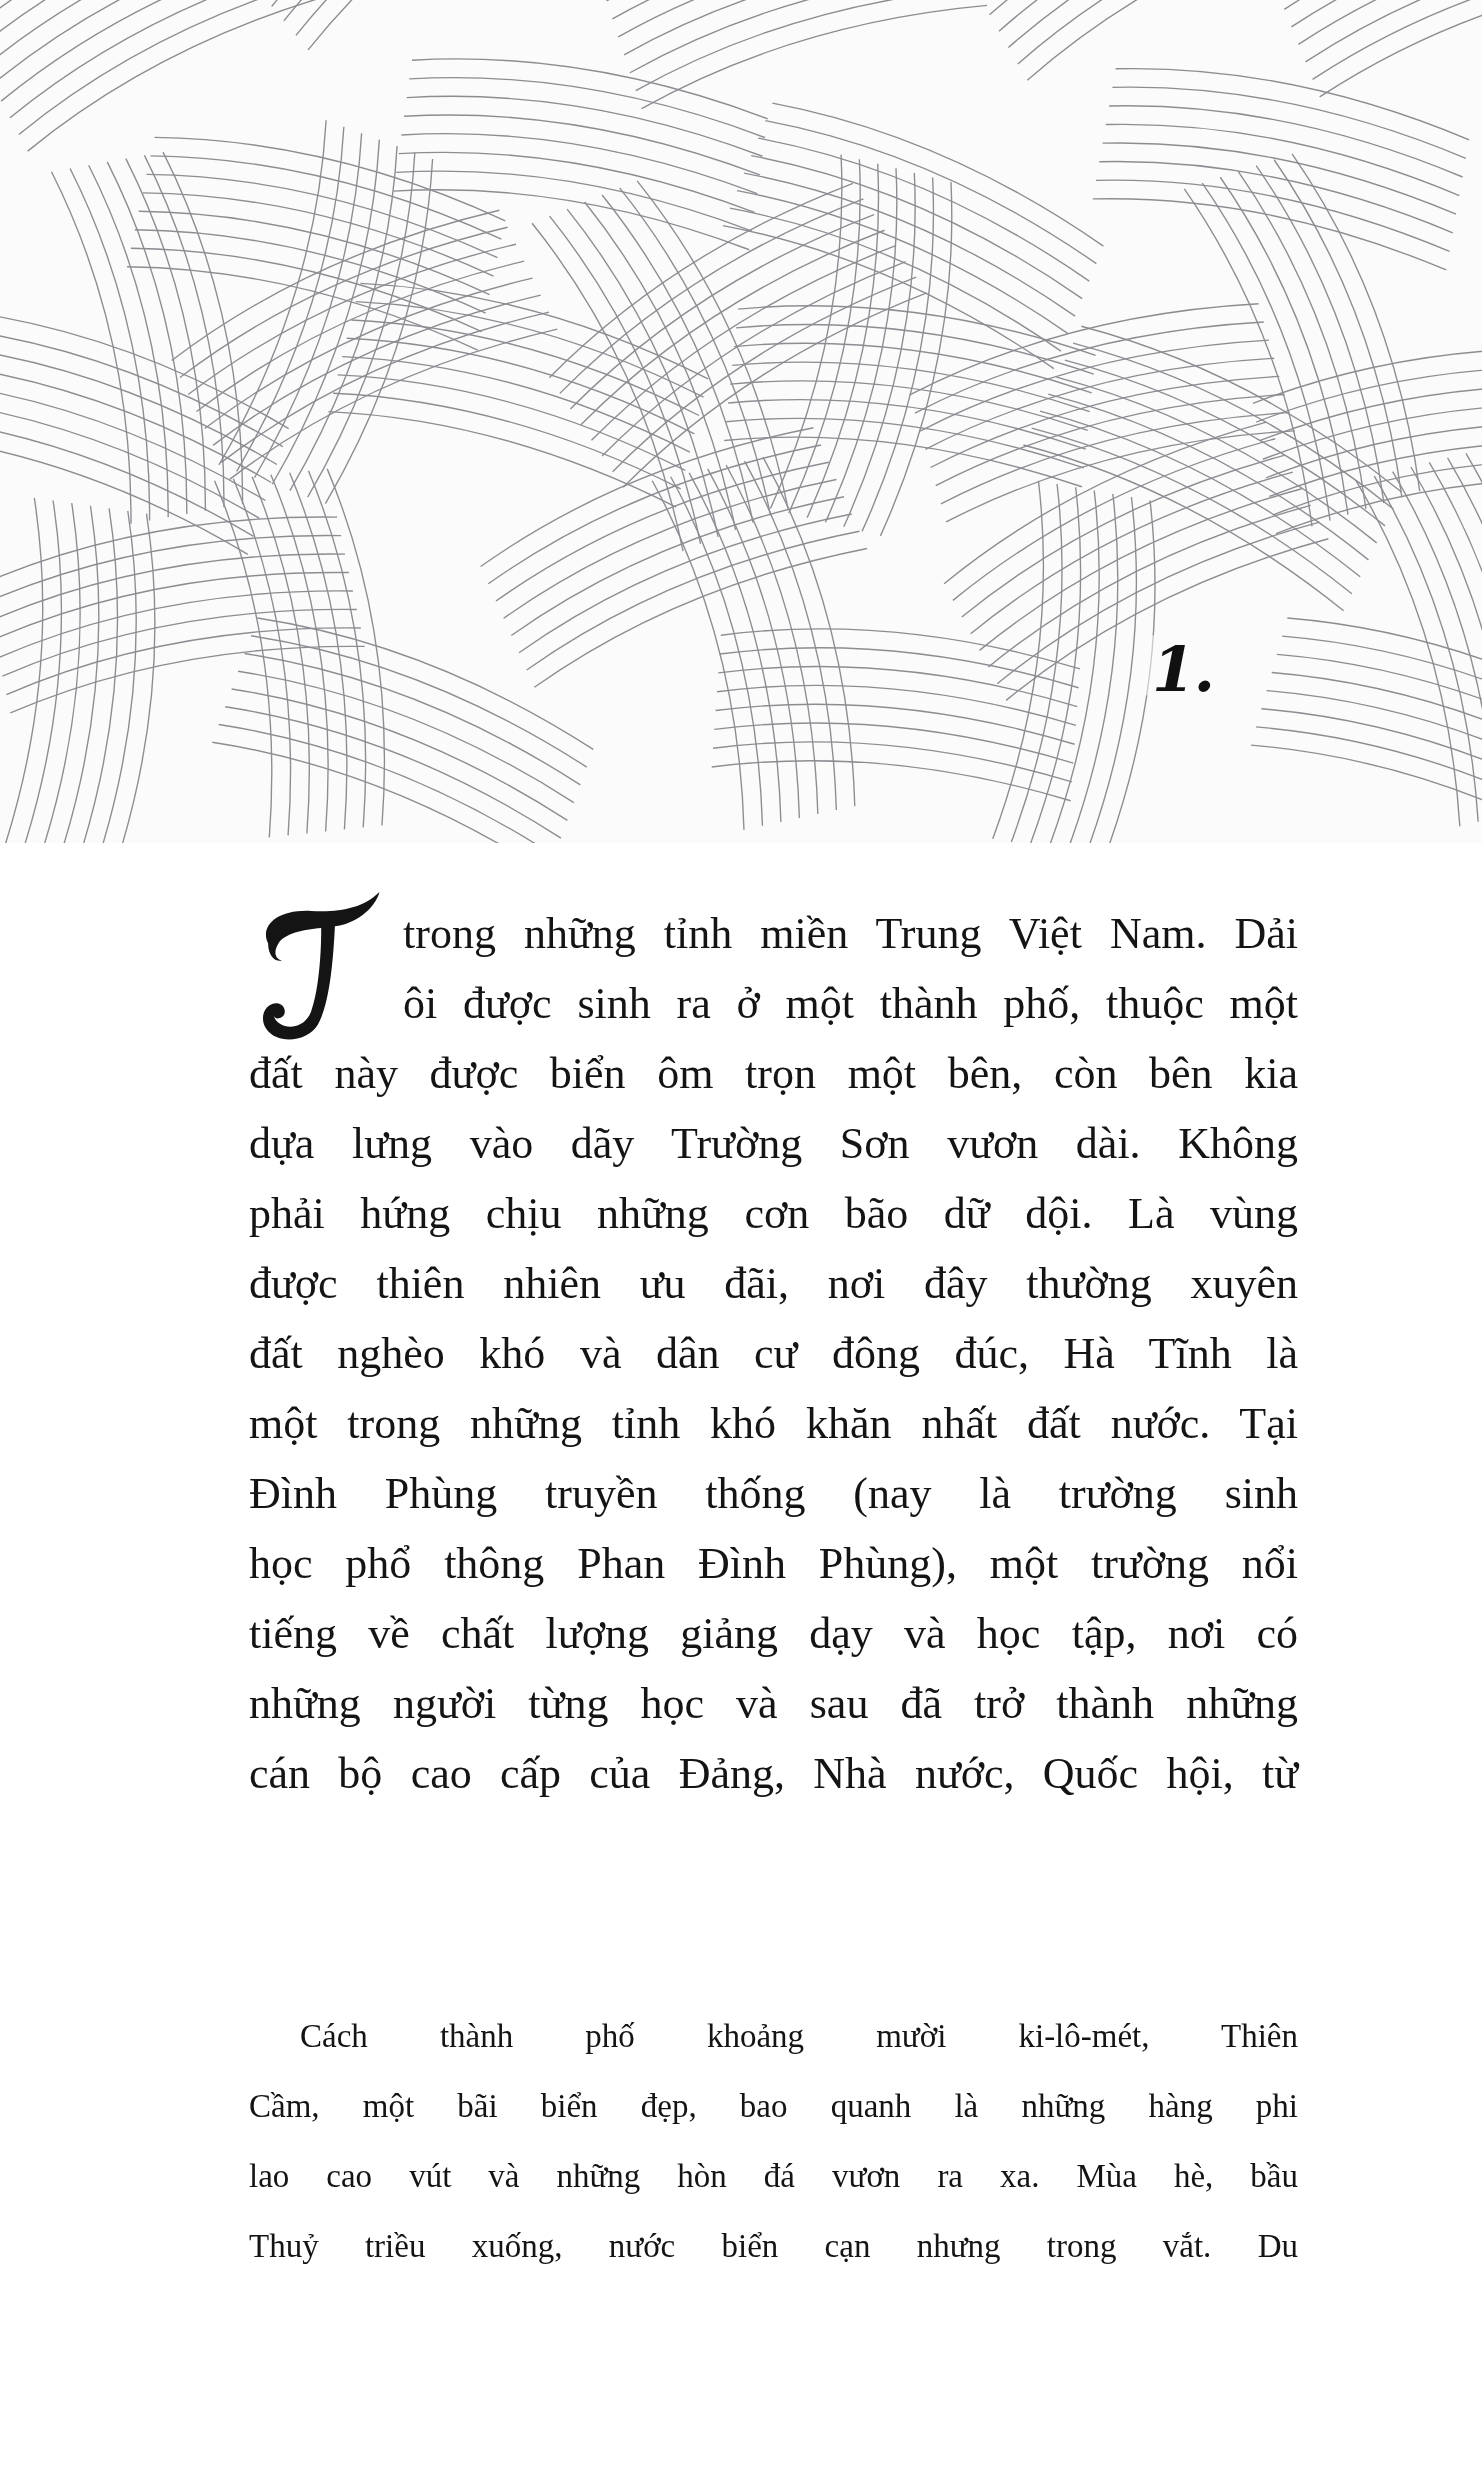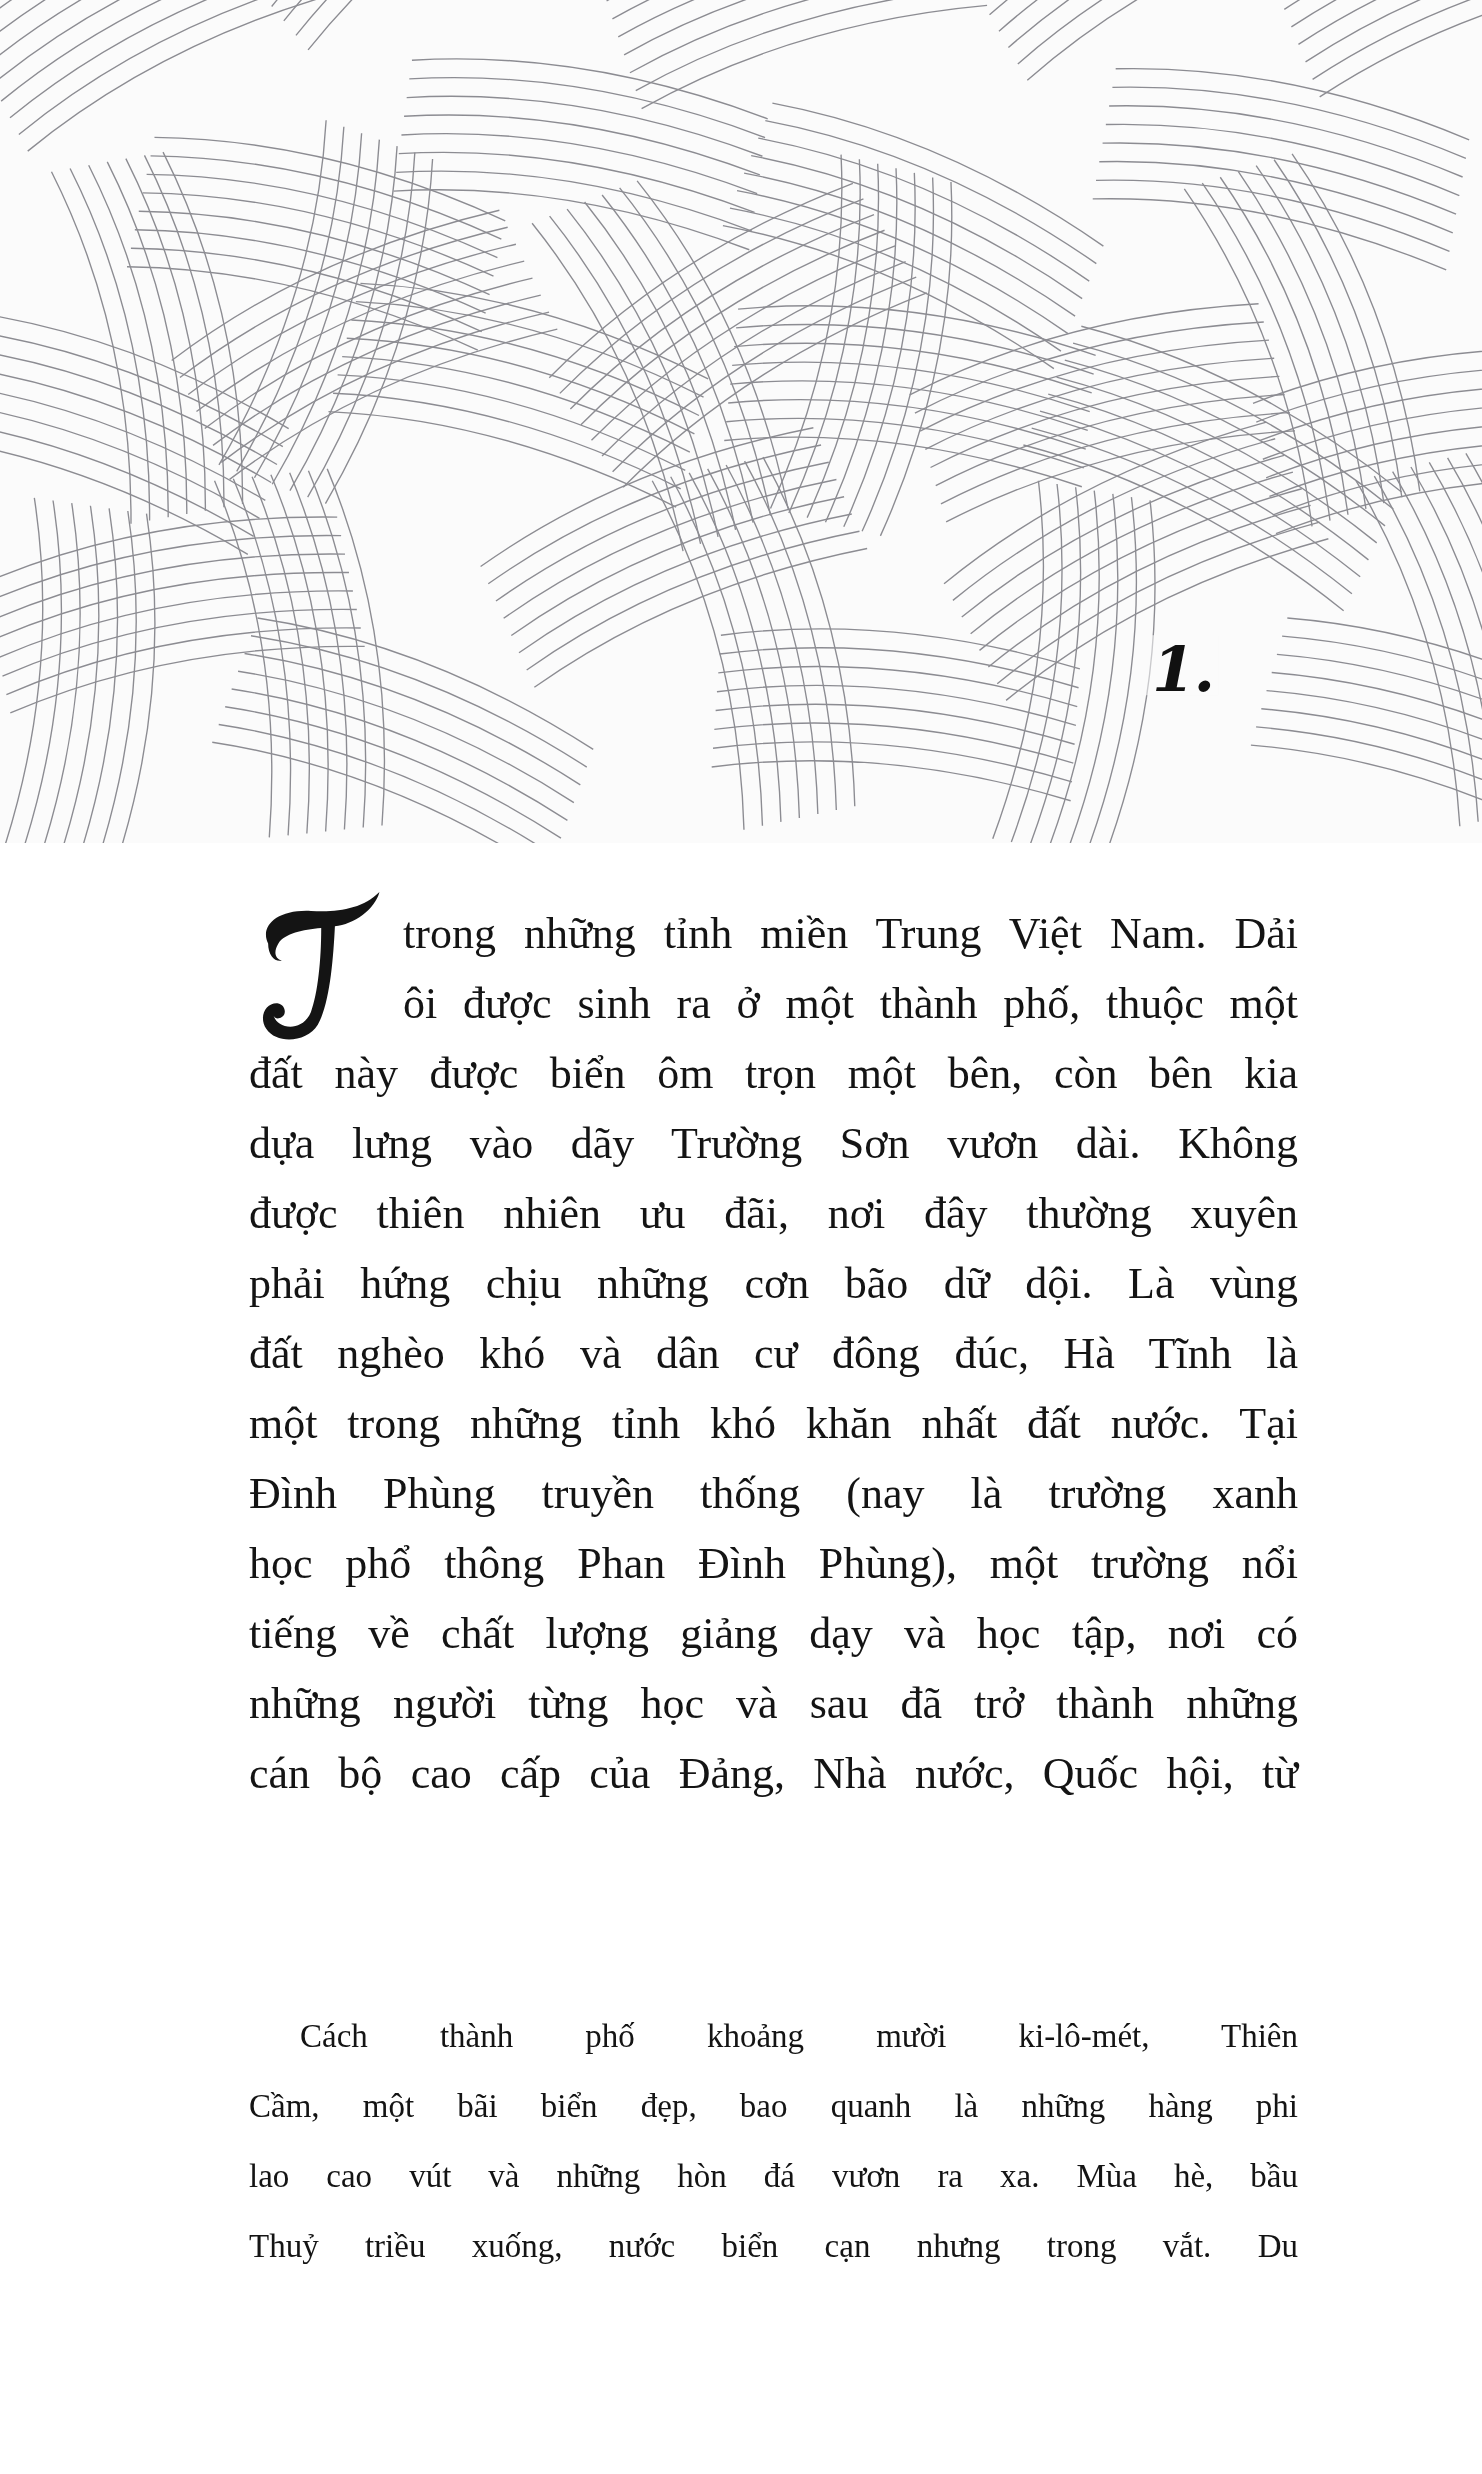--- a/index.html
+++ b/index.html
@@ -158,25 +158,25 @@
 <svg class="drop-cap" viewBox="0 0 160 175" xmlns="http://www.w3.org/2000/svg">
   <path d="M20 60 C 10 40, 30 20, 70 22 C 100 24, 130 20, 150 0 C 145 20, 120 38, 98 40 C 96 80, 92 130, 78 155 C 65 176, 30 178, 18 160 C 8 145, 18 128, 32 130 C 40 132, 42 142, 36 146 C 30 150, 26 146, 26 142 C 28 160, 60 165, 70 140 C 78 118, 82 80, 82 42 C 60 44, 40 48, 32 60 C 26 70, 28 78, 36 80 C 28 82, 20 74, 20 60 Z" fill="#141414"></path>
   <text x="-9999" y="-9999" font-size="1">T</text>
 </svg>
 
 <div class="text-block">
   <span class="line indent1">trong những tỉnh miền Trung Việt Nam. Dải</span>
   <span class="line indent1">ôi được sinh ra ở một thành phố, thuộc một</span>
   <span class="line">đất này được biển ôm trọn một bên, còn bên kia</span>
   <span class="line">dựa lưng vào dãy Trường Sơn vươn dài. Không</span>
+  <span class="line">phải hứng chịu những cơn bão dữ dội. Là vùng</span>
   <span class="line">được thiên nhiên ưu đãi, nơi đây thường xuyên</span>
-  <span class="line">phải hứng chịu những cơn bão dữ dội. Là vùng</span>
   <span class="line">đất nghèo khó và dân cư đông đúc, Hà Tĩnh là</span>
   <span class="line">một trong những tỉnh khó khăn nhất đất nước. Tại</span>
-  <span class="line">Đình Phùng truyền thống (nay là trường xanh</span>
+  <span class="line">Đình Phùng truyền thống (nay là trường sinh</span>
   <span class="line">học phổ thông Phan Đình Phùng), một trường nổi</span>
   <span class="line">tiếng về chất lượng giảng dạy và học tập, nơi có</span>
   <span class="line">những người từng học và sau đã trở thành những</span>
   <span class="line">cán bộ cao cấp của Đảng, Nhà nước, Quốc hội, từ</span>
 </div>
 
 <div class="para2">
   <span class="line indent-p">Cách thành phố khoảng mười ki-lô-mét, Thiên</span>
   <span class="line">Cầm, một bãi biển đẹp, bao quanh là những hàng phi</span>
   <span class="line">lao cao vút và những hòn đá vươn ra xa. Mùa hè, bầu</span>

